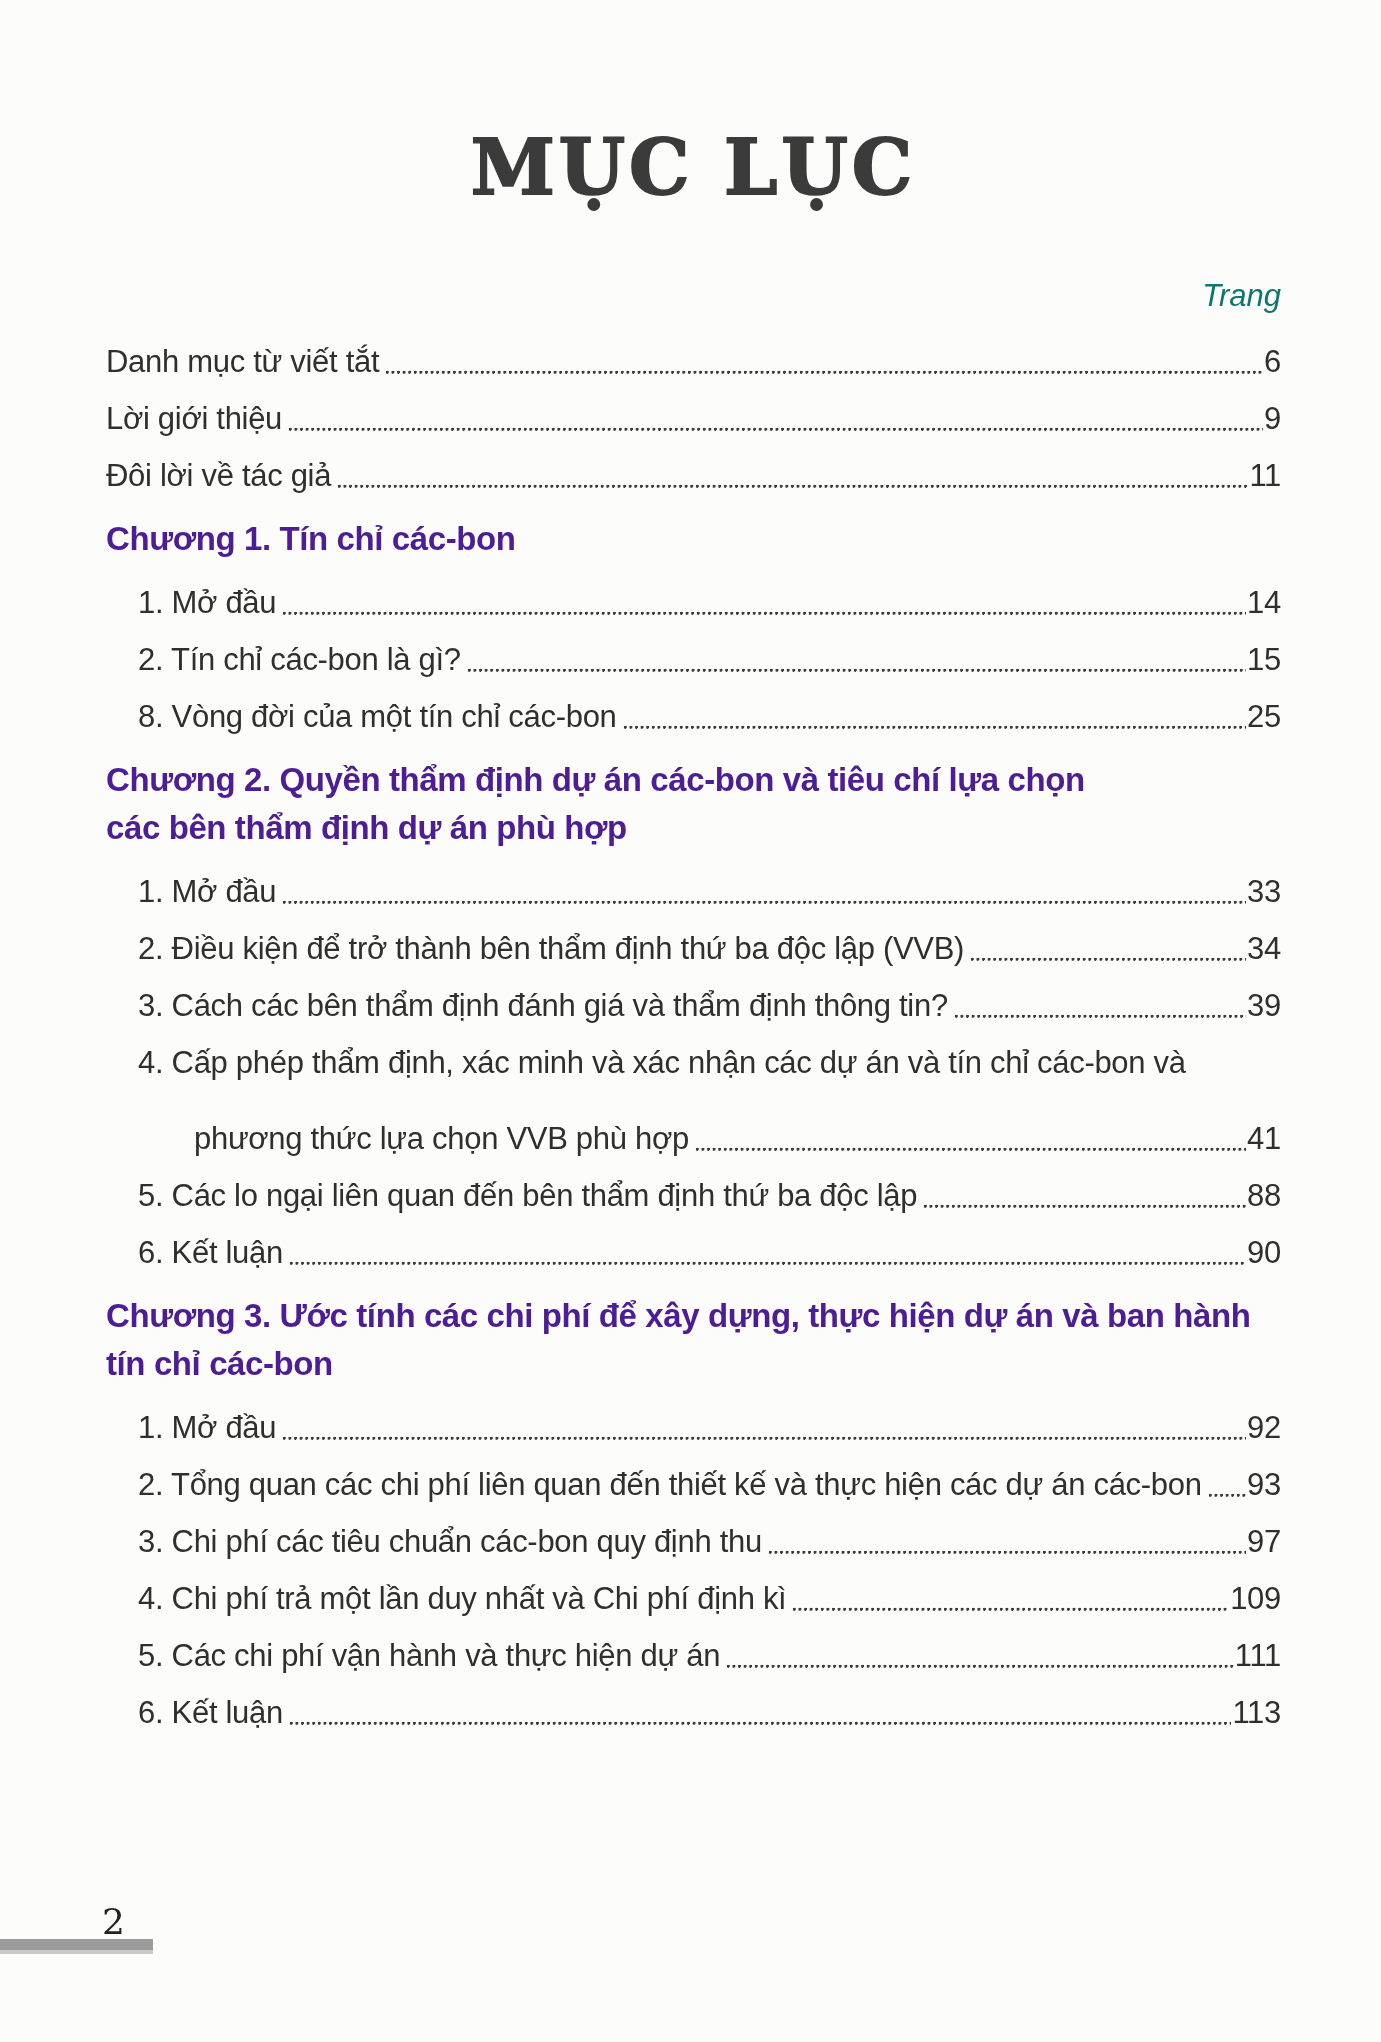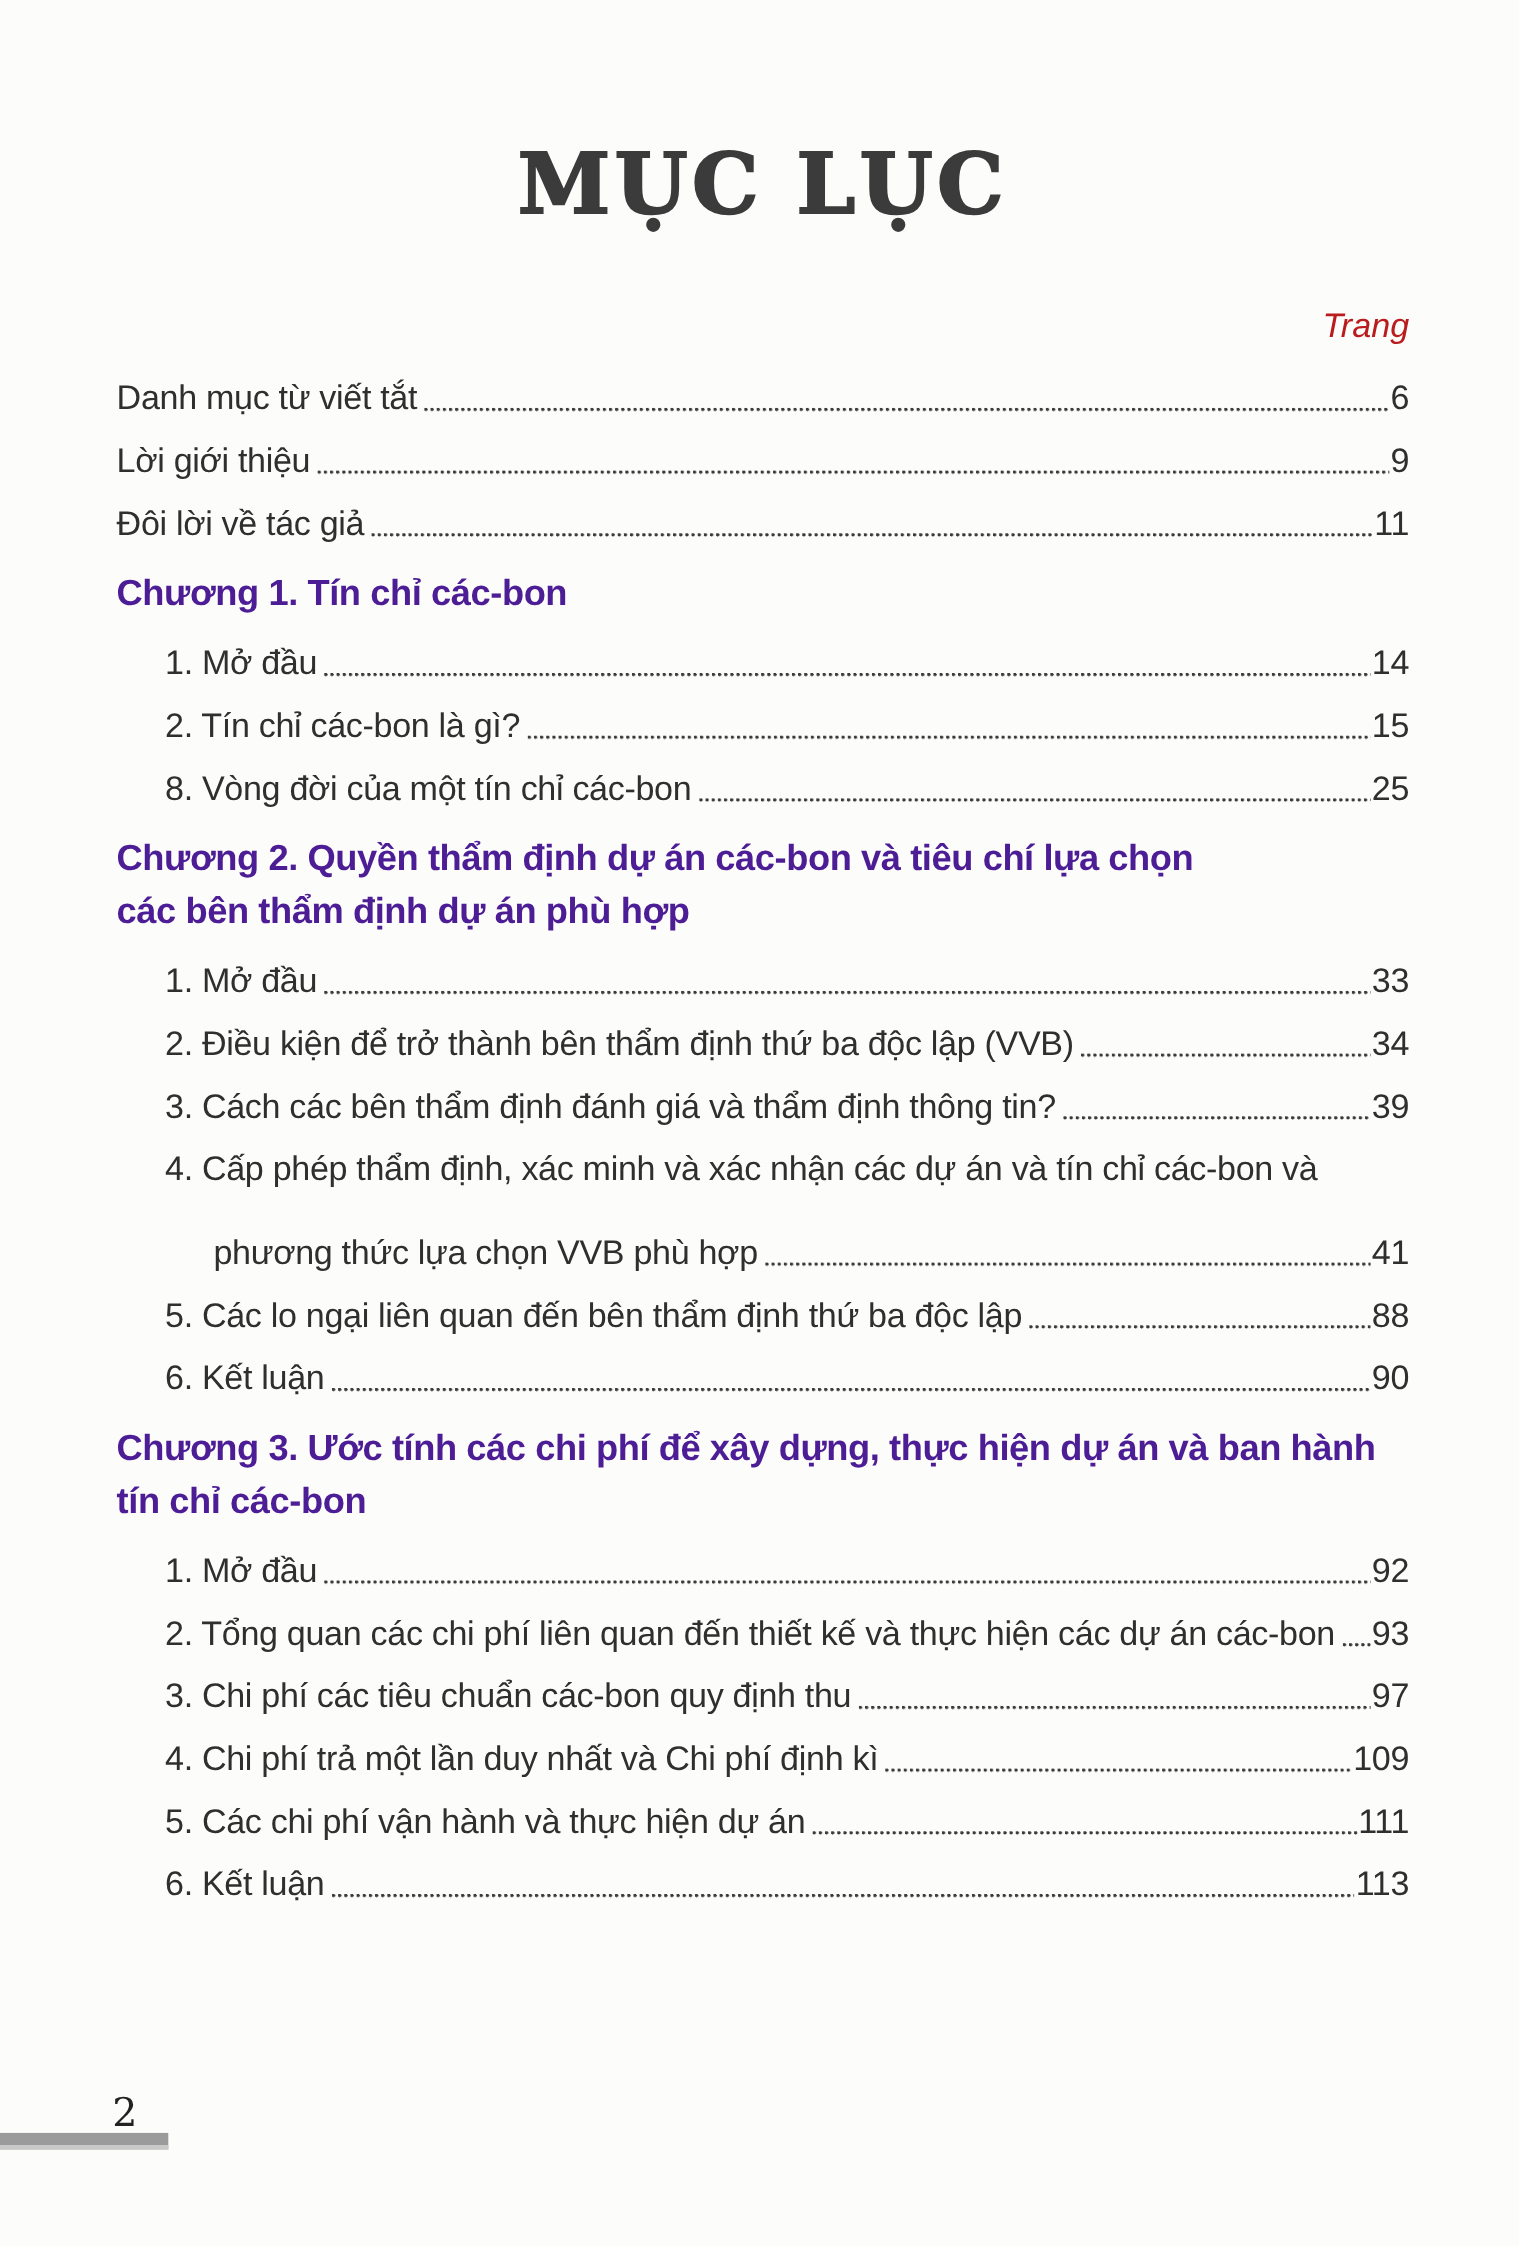--- a/index.html
+++ b/index.html
@@ -26,21 +26,21 @@
     color: #3b3b3b;
     -webkit-text-stroke: 2px #3b3b3b;
     margin: 0;
   }
   .col-header {
     margin-top: 70px;
     text-align: right;
     font-style: italic;
     font-size: 31px;
     line-height: 36px;
-    color: #b91c1c;
+    color: #0f766e;
   }
   .front-matter { margin-top: 30px; }
   .row {
     display: flex;
     align-items: flex-end;
     font-size: 31px;
     line-height: 36px;
     letter-spacing: -0.3px;
     margin-bottom: 21px;
     color: #2f2f2f;
@@ -61,21 +61,21 @@
   .chapter { margin-top: 20px; }
   .chapter-heading {
     font-weight: 700;
     font-size: 33px;
     line-height: 48px;
     letter-spacing: -0.4px;
     color: #4c1d95;
     margin: 0 0 22px 0;
   }
   .chapter-heading .hline { white-space: nowrap; }
-  .chapter .row { margin-left: 44px; }
+  .chapter .row { margin-left: 32px; }
   .chapter .row.cont { margin-left: 88px; margin-top: 40px; }
   .footer-page-num {
     position: absolute;
     left: 102px;
     bottom: 102px;
     font-family: "DejaVu Serif", serif;
     font-size: 36px;
     line-height: 36px;
     color: #222;
   }

